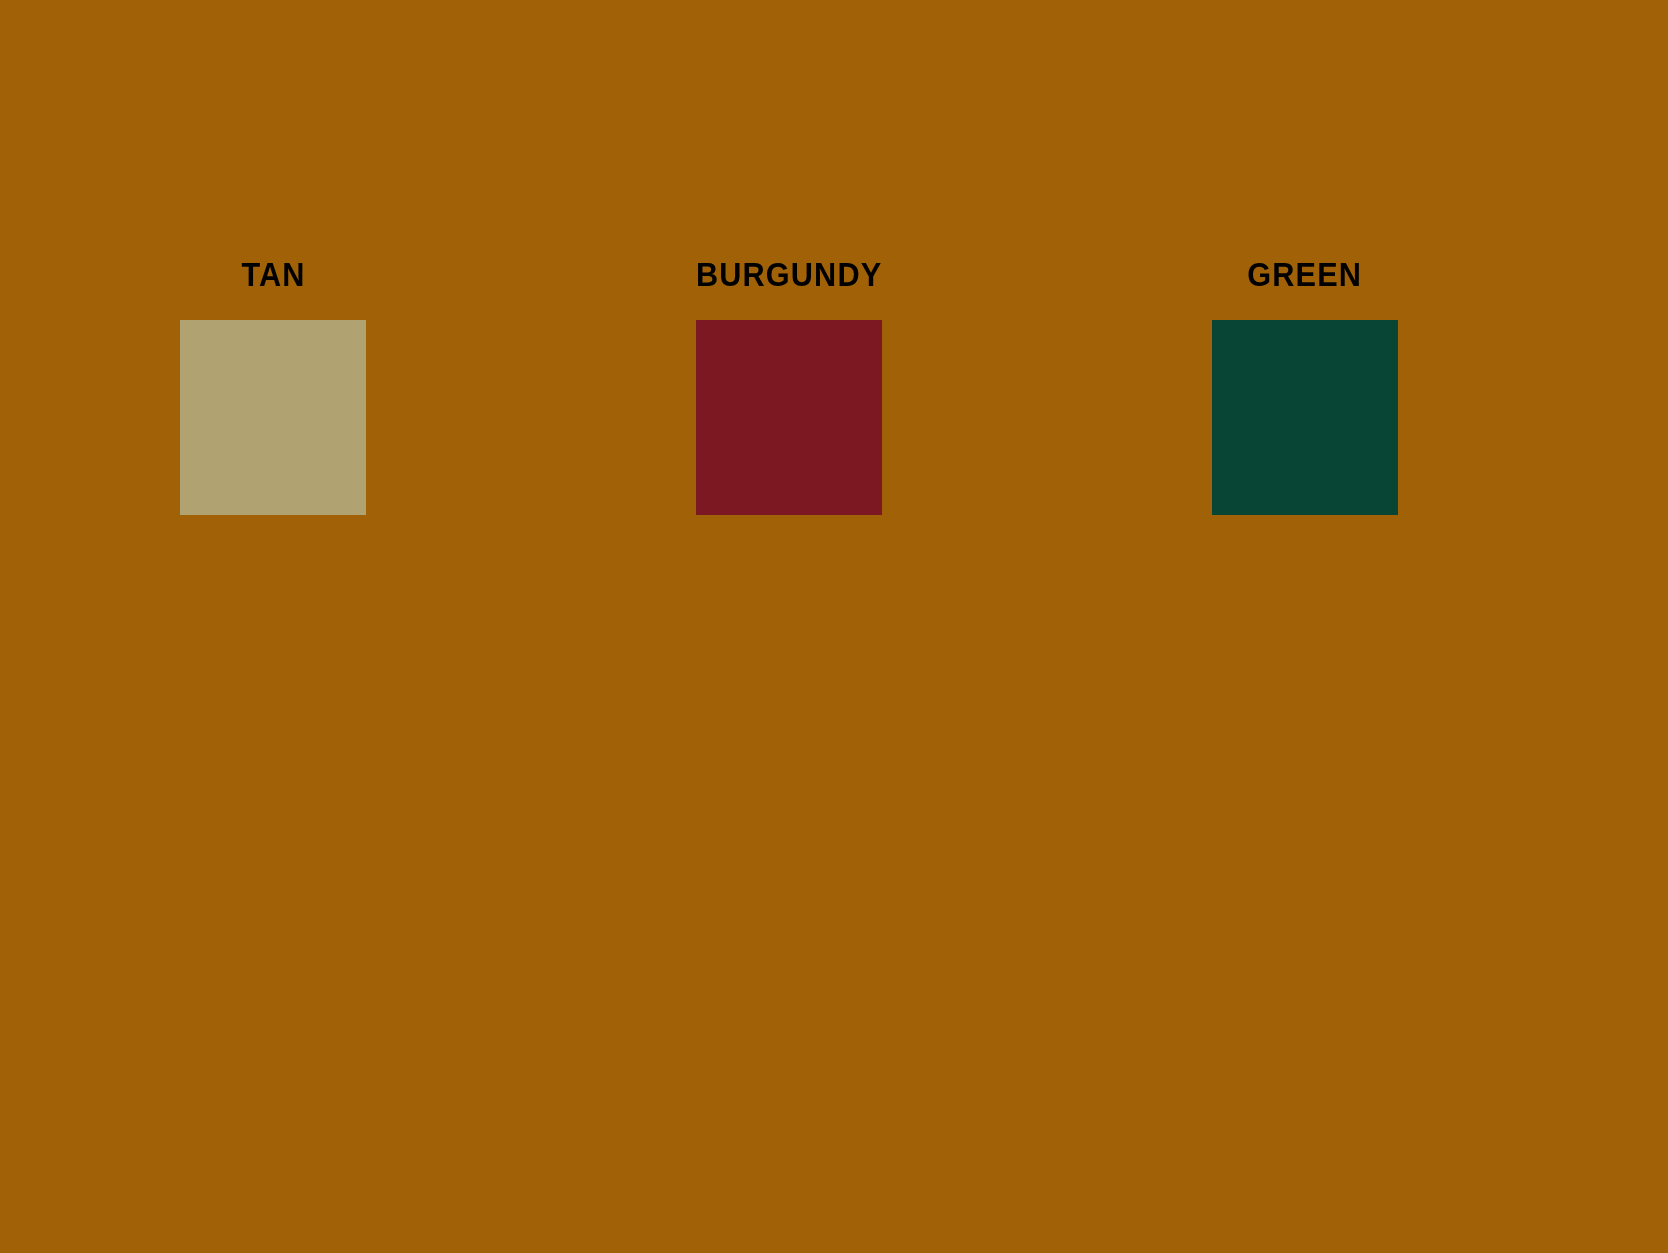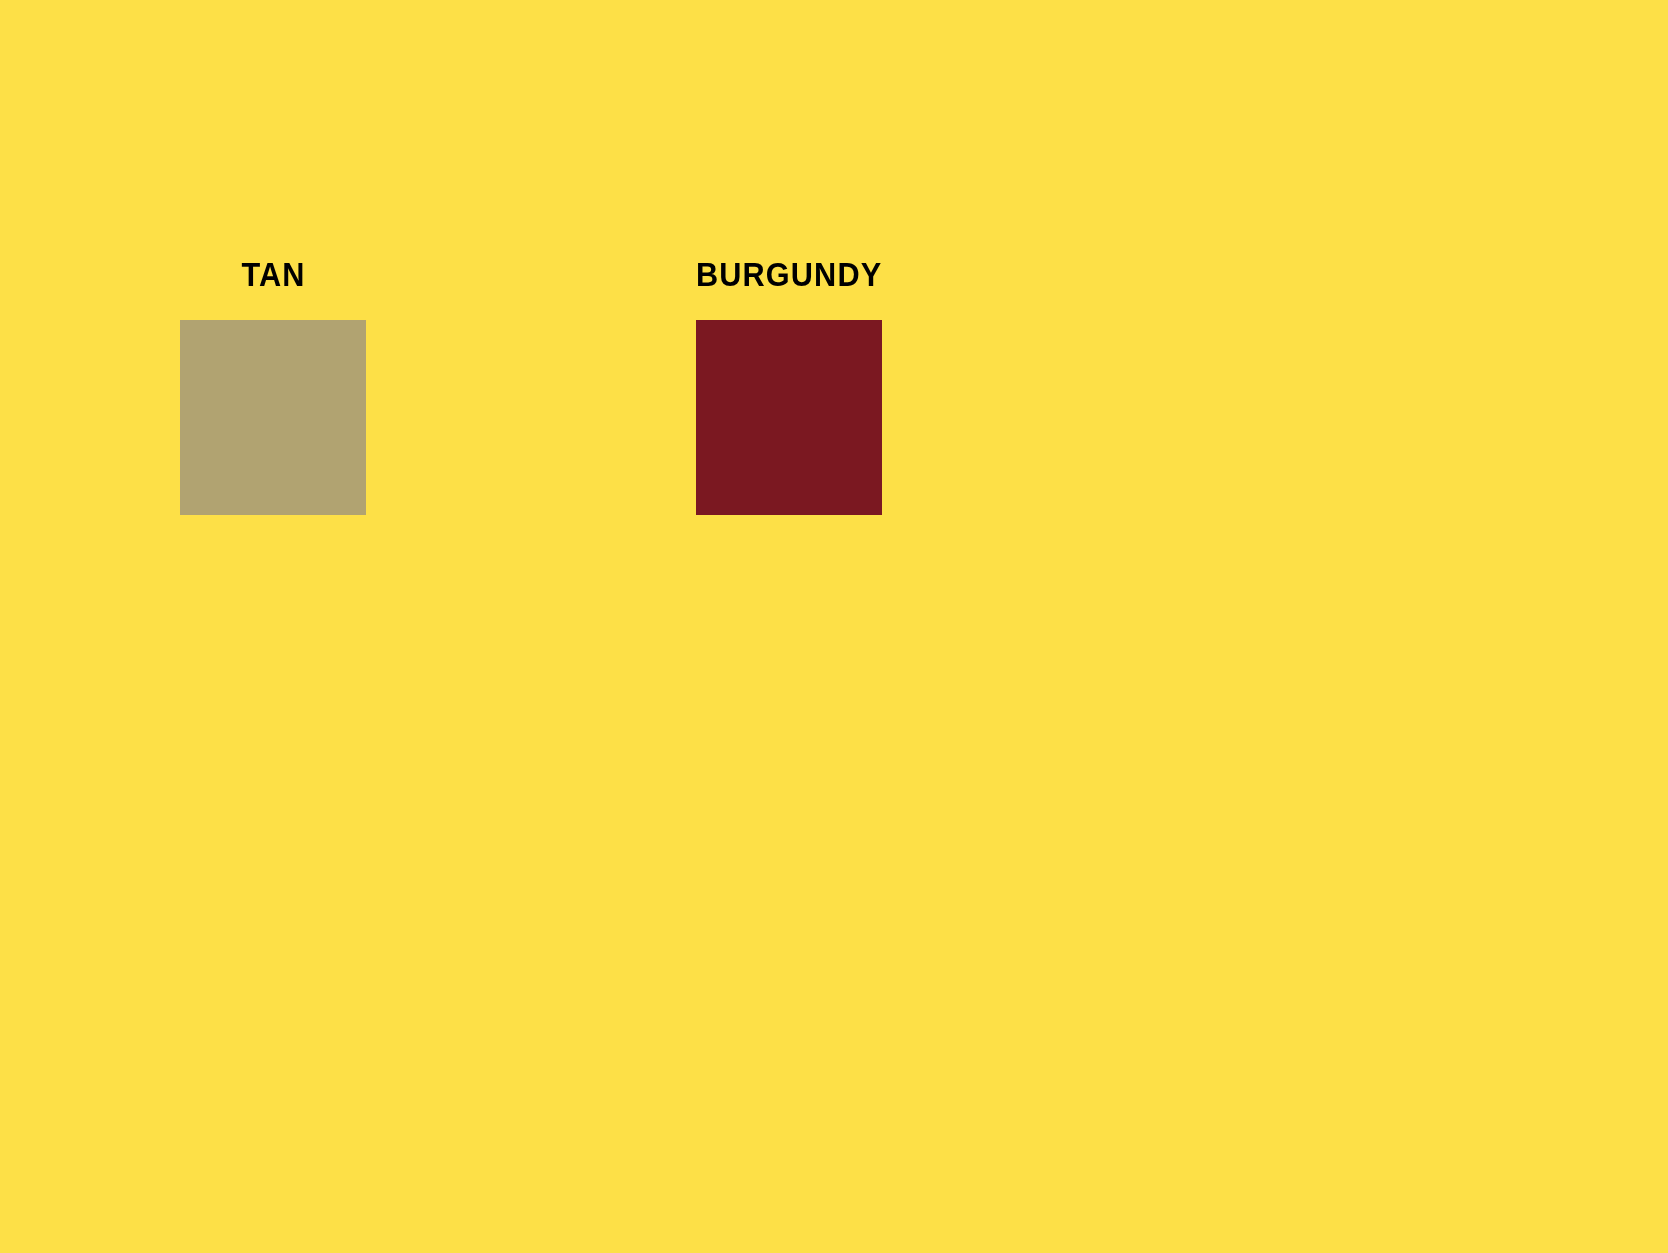--- a/index.html
+++ b/index.html
@@ -13,21 +13,21 @@
     height: 1253px;
     background: #ffffff;
     font-family: "Liberation Sans", sans-serif;
     overflow: hidden;
   }
 
   .palette-board {
     position: relative;
     width: 1668px;
     height: 1253px;
-    background: #fde047;
+    background: #a16207;
     box-sizing: border-box;
   }
 
   
   .swatch-grid {
     position: absolute;
     left: 180px;
     top: 258px;
     width: 1220px;
     display: grid;
@@ -76,15 +76,19 @@
     </div>
 
 
 
 
     <div class="swatch-cell">
       <div class="swatch-label" style="color: rgb(0, 0, 0);">BURGUNDY</div>
       <div class="swatch-chip" style="background-color: rgb(123, 24, 33);"></div>
     </div>
 
+    <div class="swatch-cell">
+      <div class="swatch-label" style="color: rgb(0, 0, 0);">GREEN</div>
+      <div class="swatch-chip" style="background-color: rgb(9, 69, 52);"></div>
+    </div>
 
   </div>
 </div>
 
 </body></html>

